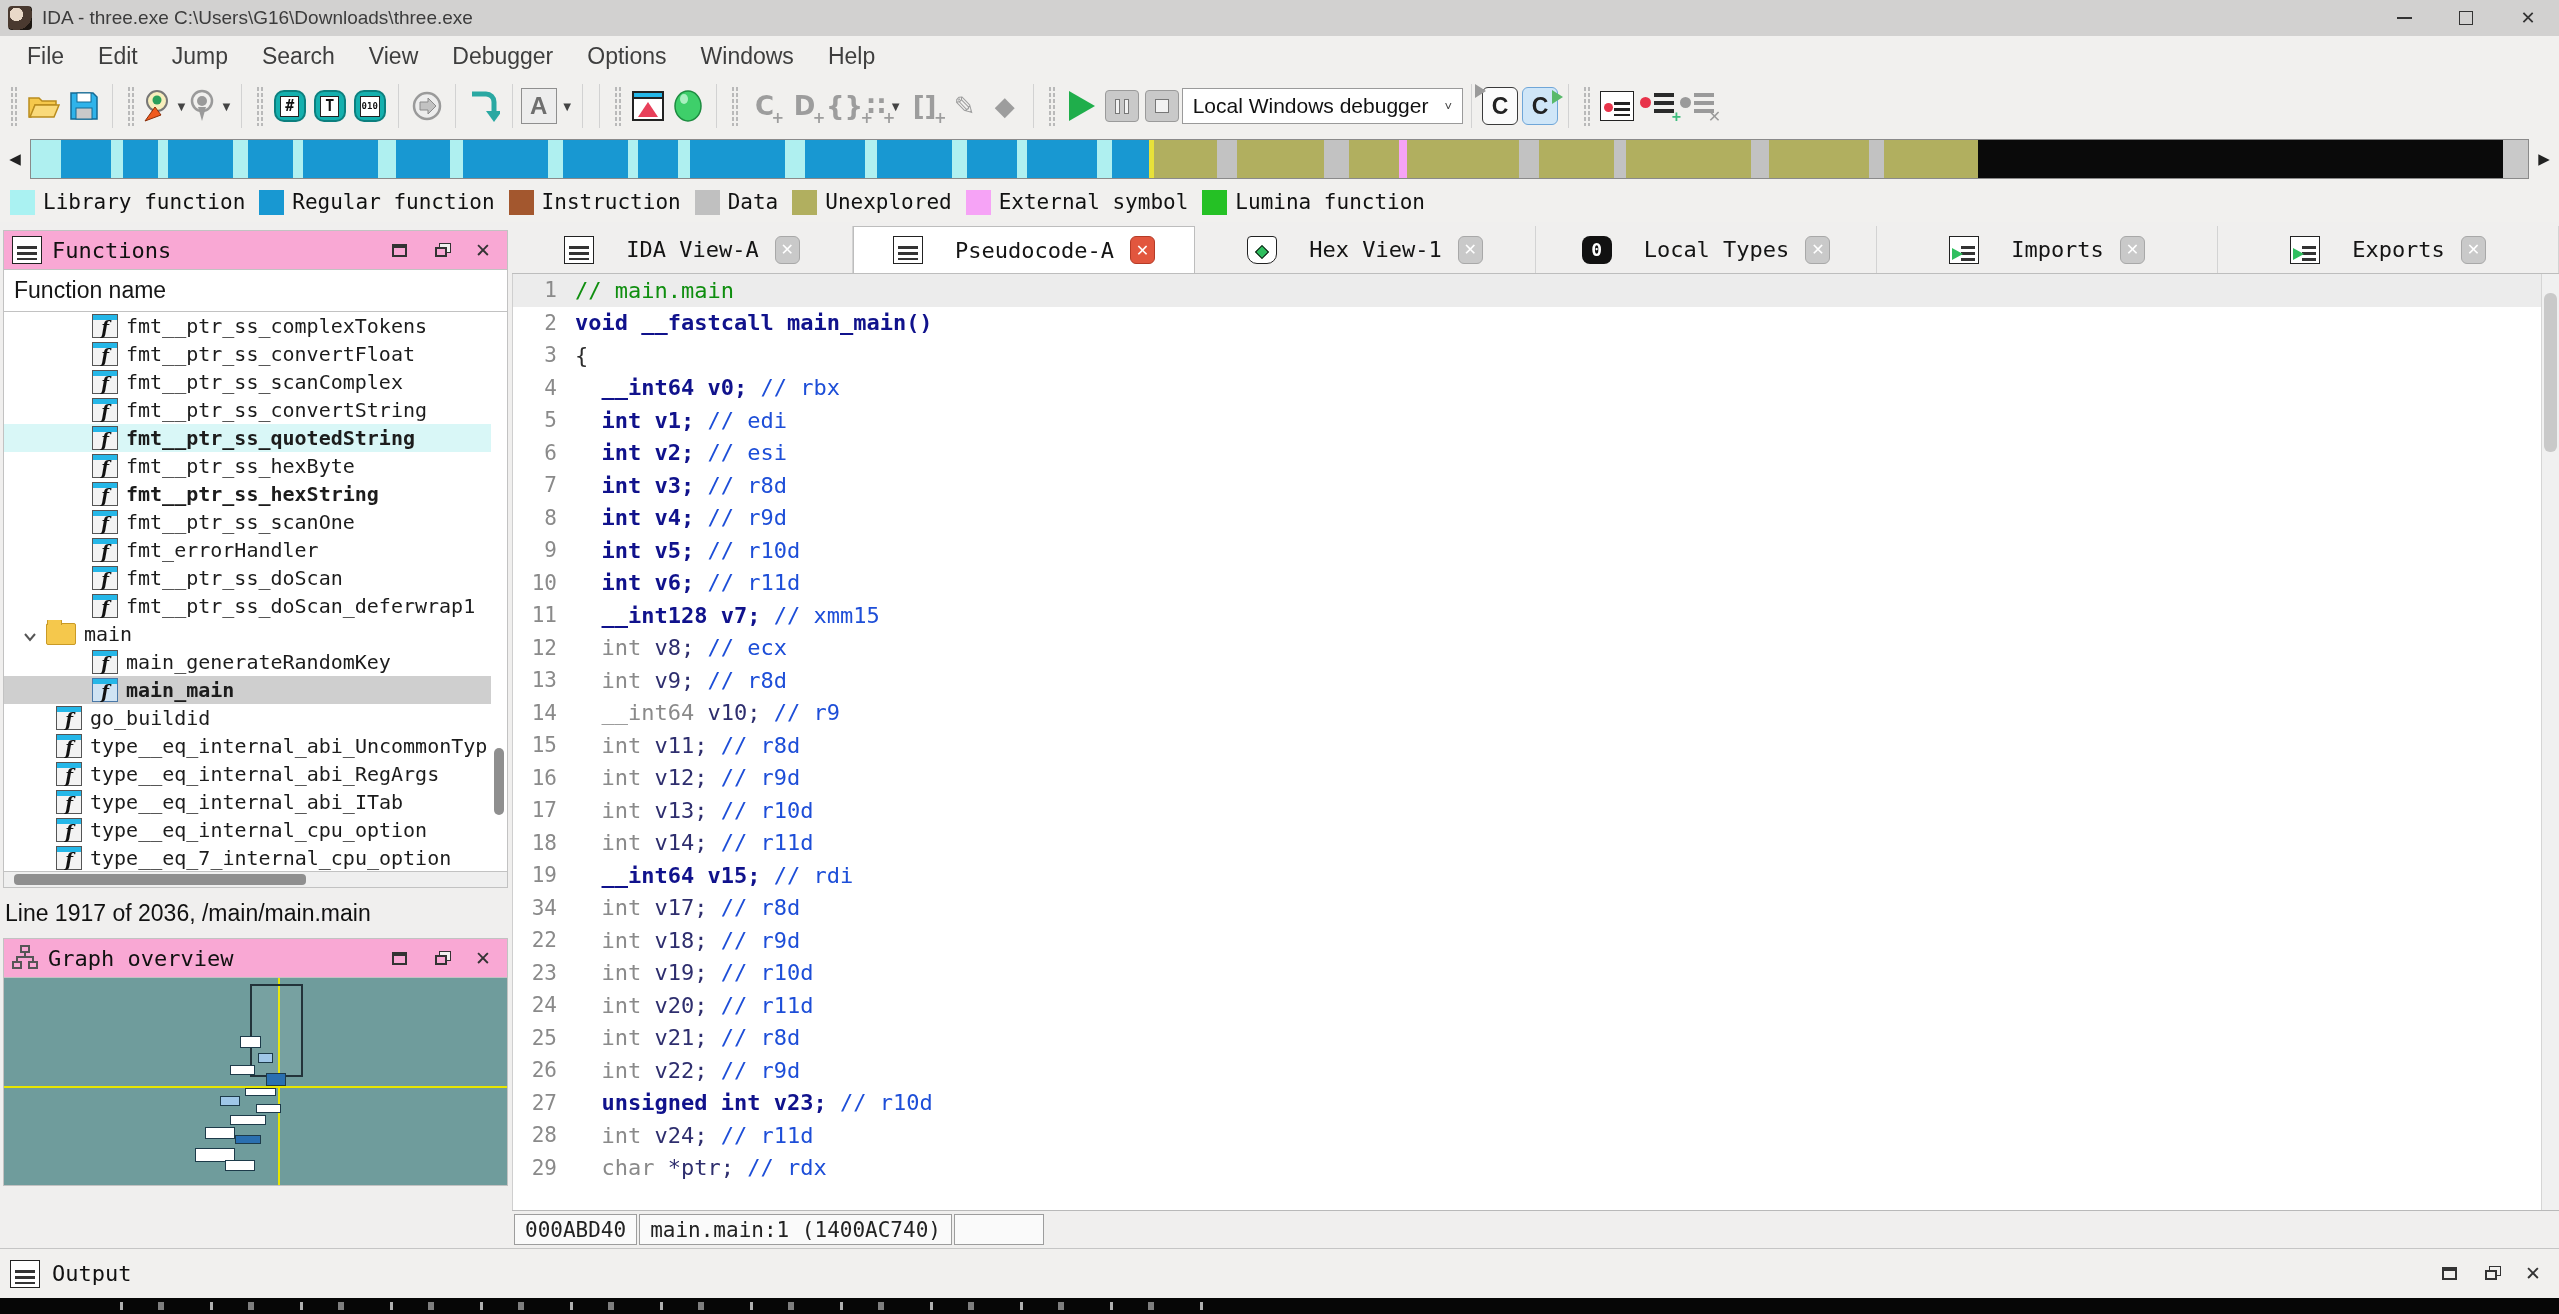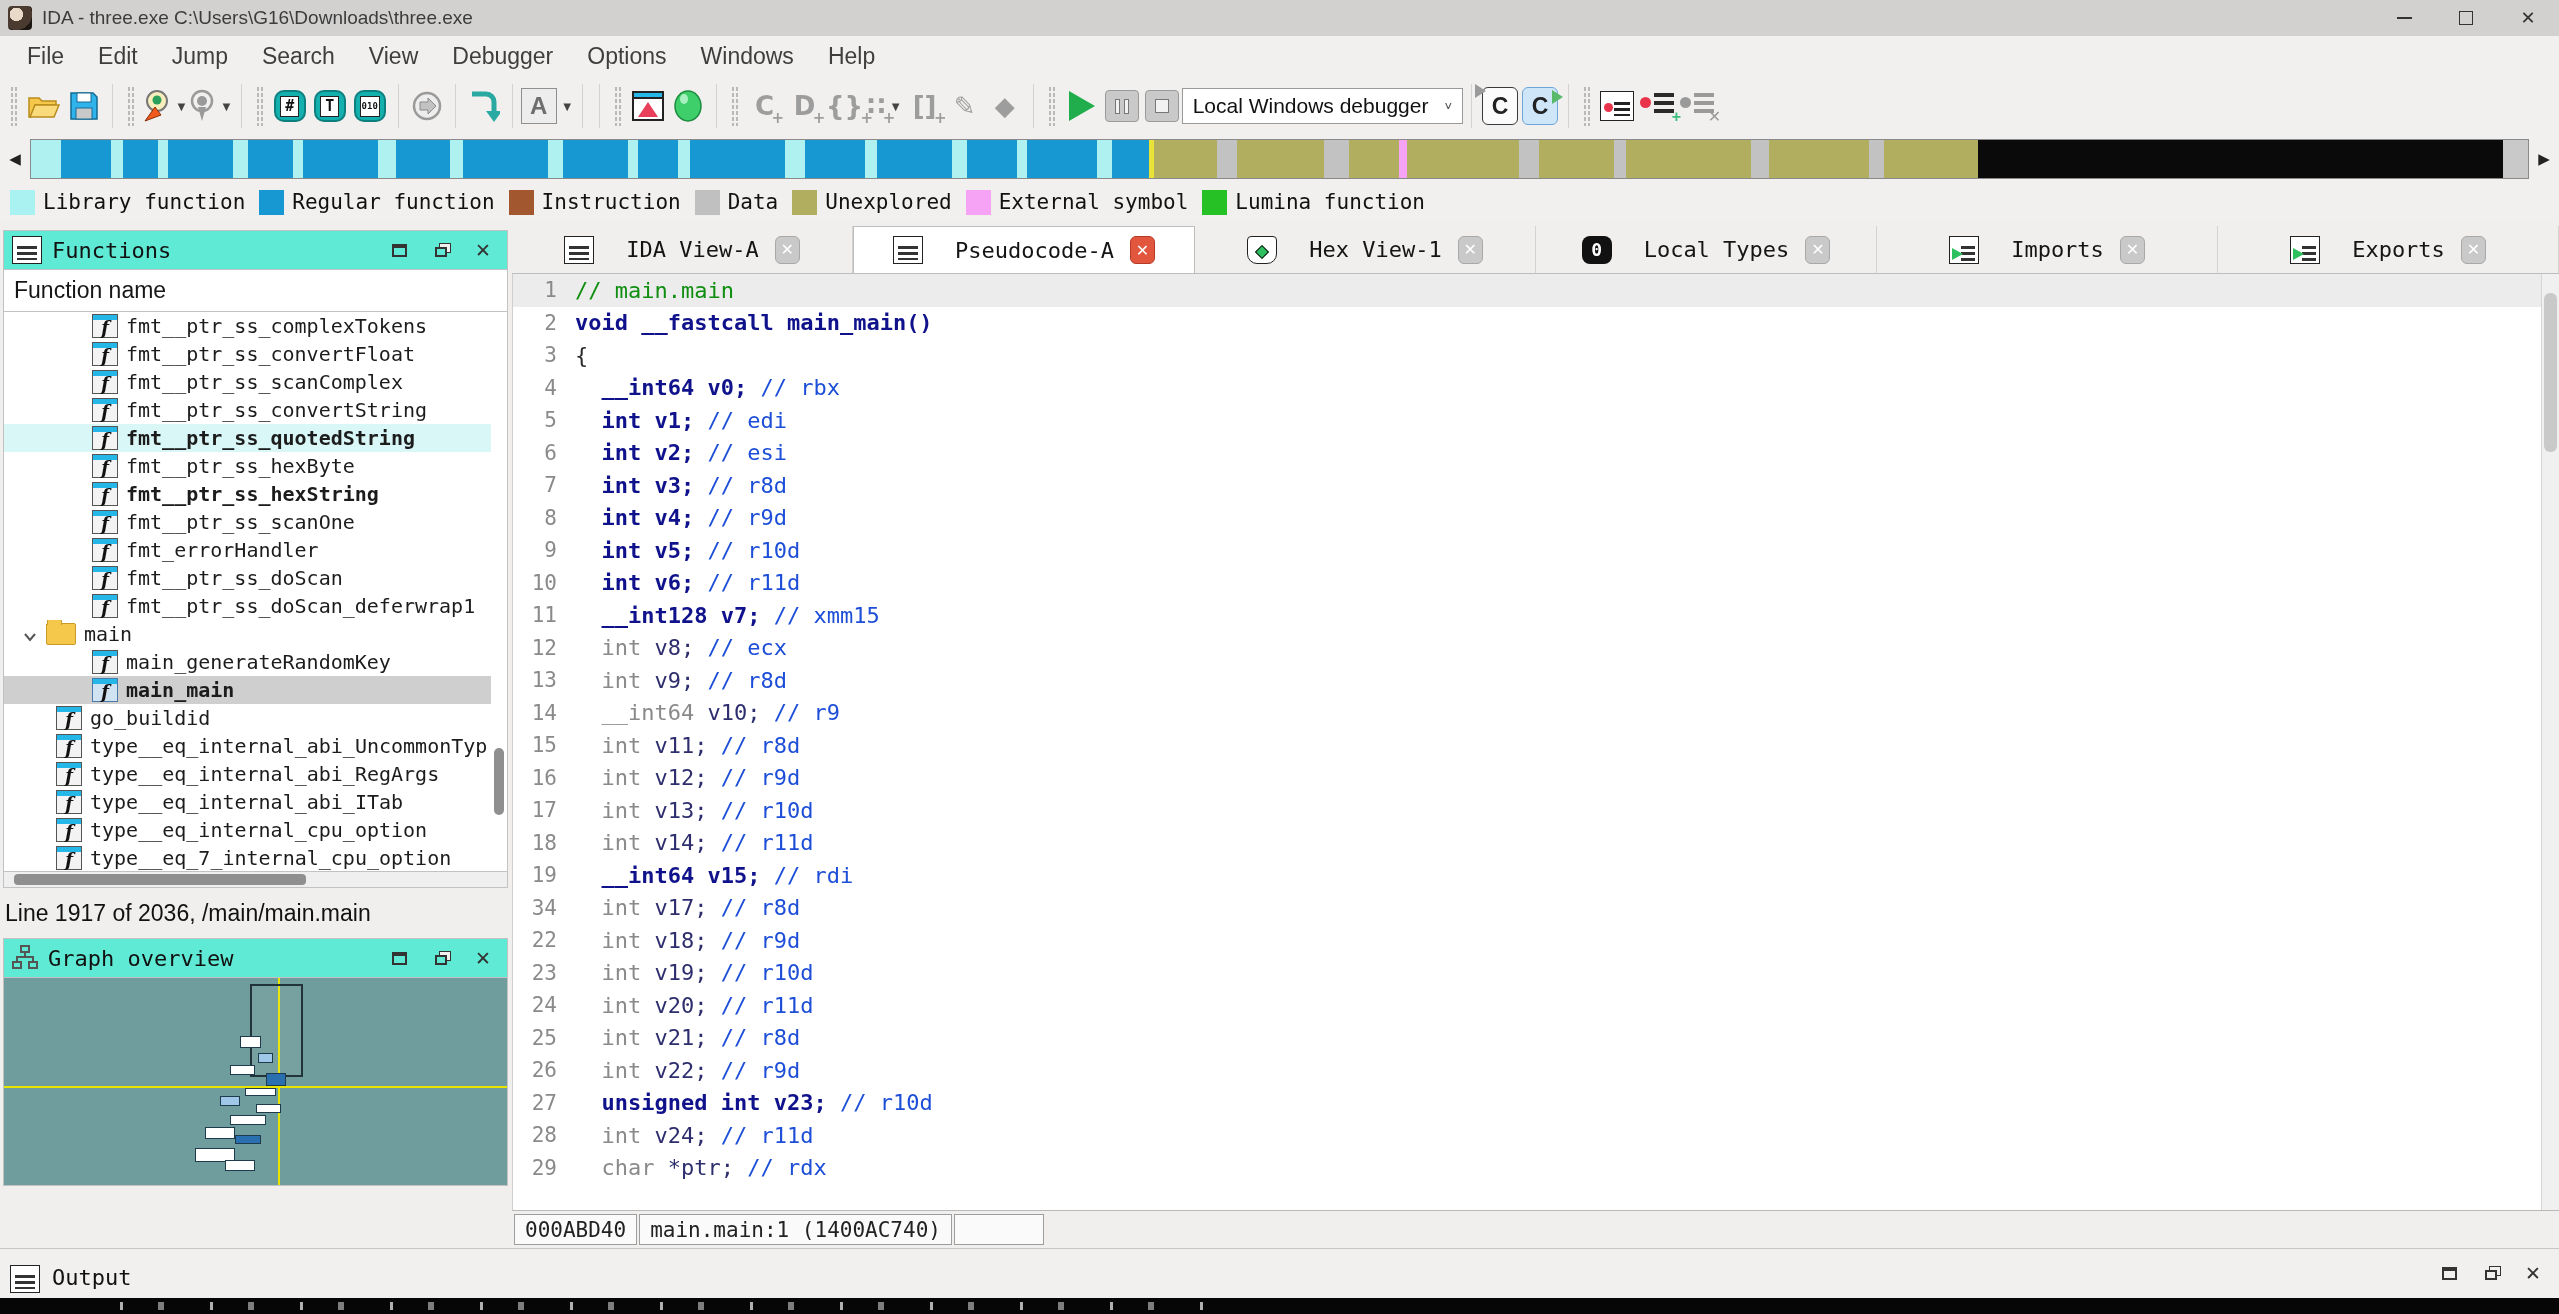--- a/index.html
+++ b/index.html
@@ -65,21 +65,21 @@
   .legendrow { height:40px; display:flex; align-items:center; gap:10px; padding-left:10px; background:#f1f0ee; }
   .legend-item { display:flex; align-items:center; gap:8px; }
   .legend-chip { width:25px; height:25px; flex:none; }
   .legend-label { font-family:"DejaVu Sans Mono","Liberation Mono",monospace; font-size:21px; color:#111; margin-right:4px; }
 
   
   .main { display:flex; height:1026px; }
   .leftcol { width:512px; flex:none; padding:8px 4px 0 3px; display:flex; flex-direction:column; }
   .rightcol { flex:1; display:flex; flex-direction:column; min-width:0; padding-top:4px; }
 
-  .panel-title { height:40px; background:#5eead4; border:1px solid #c2c2c2; display:flex; align-items:center; padding:0 8px; gap:10px; }
+  .panel-title { height:40px; background:#f9a8d4; border:1px solid #c2c2c2; display:flex; align-items:center; padding:0 8px; gap:10px; }
   .panel-title .label { font-family:"DejaVu Sans Mono","Liberation Mono",monospace; font-size:22px; color:#111; }
   .panel-btns { margin-left:auto; display:flex; align-items:center; gap:22px; padding-right:6px; }
   .pbtn { width:20px; height:20px; display:flex; align-items:center; justify-content:center; color:#333; font-size:19px; }
   .pbtn .sq { width:15px; height:13px; border:2px solid #333; border-top:4px solid #333; }
   .pbtn .fl { width:12px; height:10px; border:2px solid #333; box-shadow:4px -4px 0 -1px #f1f0ee, 4px -4px 0 0 #333; margin-top:3px; }
   .winicon { width:30px; height:28px; background:#fff; border:1.6px solid #222; position:relative; flex:none; }
   .winicon .bar { height:5px; background:#25b7e8; }
   .winicon .rows { position:absolute; left:4px; right:4px; top:9px; bottom:3px; background:repeating-linear-gradient(#333 0 3px, transparent 3px 6px); }
 
   .func-header { height:42px; background:#fff; border:1px solid #c2c2c2; border-top:none; display:flex; align-items:center; padding-left:10px; font-size:23px; color:#161616; }
@@ -138,21 +138,21 @@
   .pl { color:#2b2b2b; }
   .rc { color:#1d4ed8; }
   .code-vscroll { position:absolute; right:0; top:0; bottom:0; width:18px; background:#f0f0f0; border-left:1px solid #d5d5d5; }
   .code-vscroll .thumb { position:absolute; left:2px; width:13px; background:#c9c9c9; border-radius:6px; }
 
   .pane-status { height:38px; background:#f0efee; border-top:1px solid #b9b9b9; display:flex; align-items:stretch; padding:3px 0 3px 2px; gap:2px; }
   .ps-box { border:1px solid #9d9d9d; background:#fafafa; display:flex; align-items:center; padding:0 10px; font-family:"DejaVu Sans Mono","Liberation Mono",monospace; font-size:21px; color:#222; }
   .ps-box.empty { width:90px; }
 
   
-  .output-bar { height:50px; background:#f1f0ee; border-top:1px solid #c5c5c5; display:flex; padding:16px 10px; gap:12px; }
+  .output-bar { height:50px; background:#f1f0ee; border-top:1px solid #c5c5c5; display:flex; align-items:center; padding:0 10px; gap:12px; }
   .output-label { font-family:"DejaVu Sans Mono","Liberation Mono",monospace; font-size:22px; color:#111; }
   .bottom-strip { height:18px; background:#060606; position:relative; }
   .bottom-strip::before { content:""; position:absolute; left:120px; top:4px; width:1100px; height:8px;
      background:repeating-linear-gradient(90deg, rgba(255,255,255,.85) 0 3px, transparent 3px 38px, rgba(255,255,255,.6) 38px 44px, transparent 44px 90px); opacity:.8; }
 </style>
 </head>
 <body>
 
 <div class="titlebar">
   <span class="app-icon"></span>

